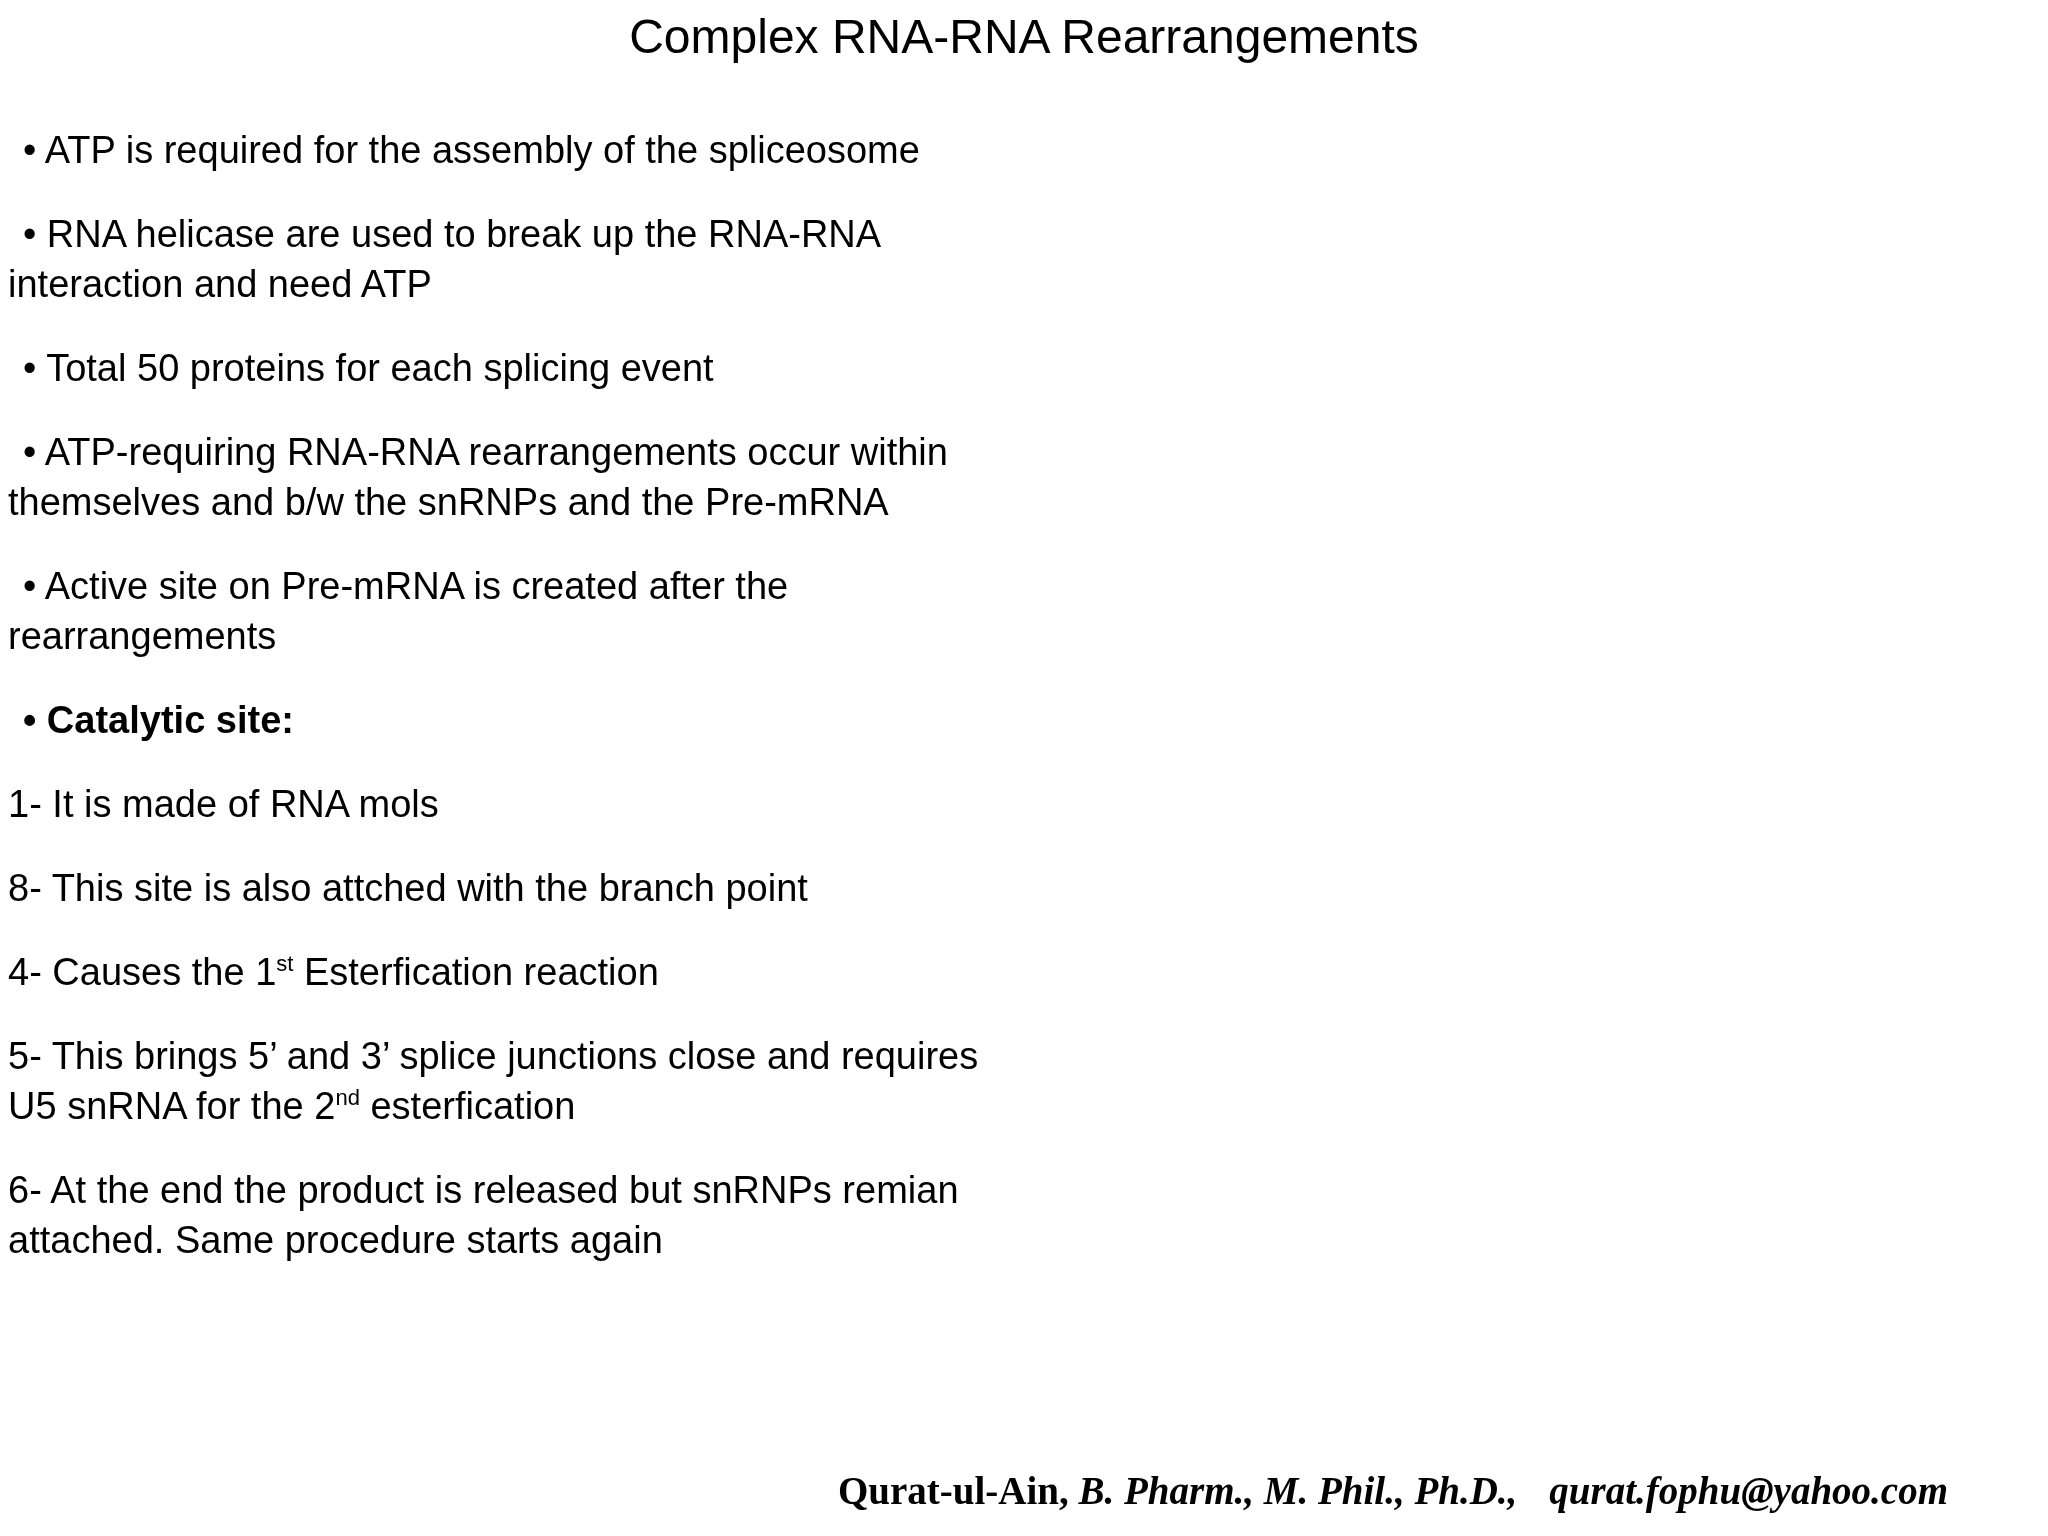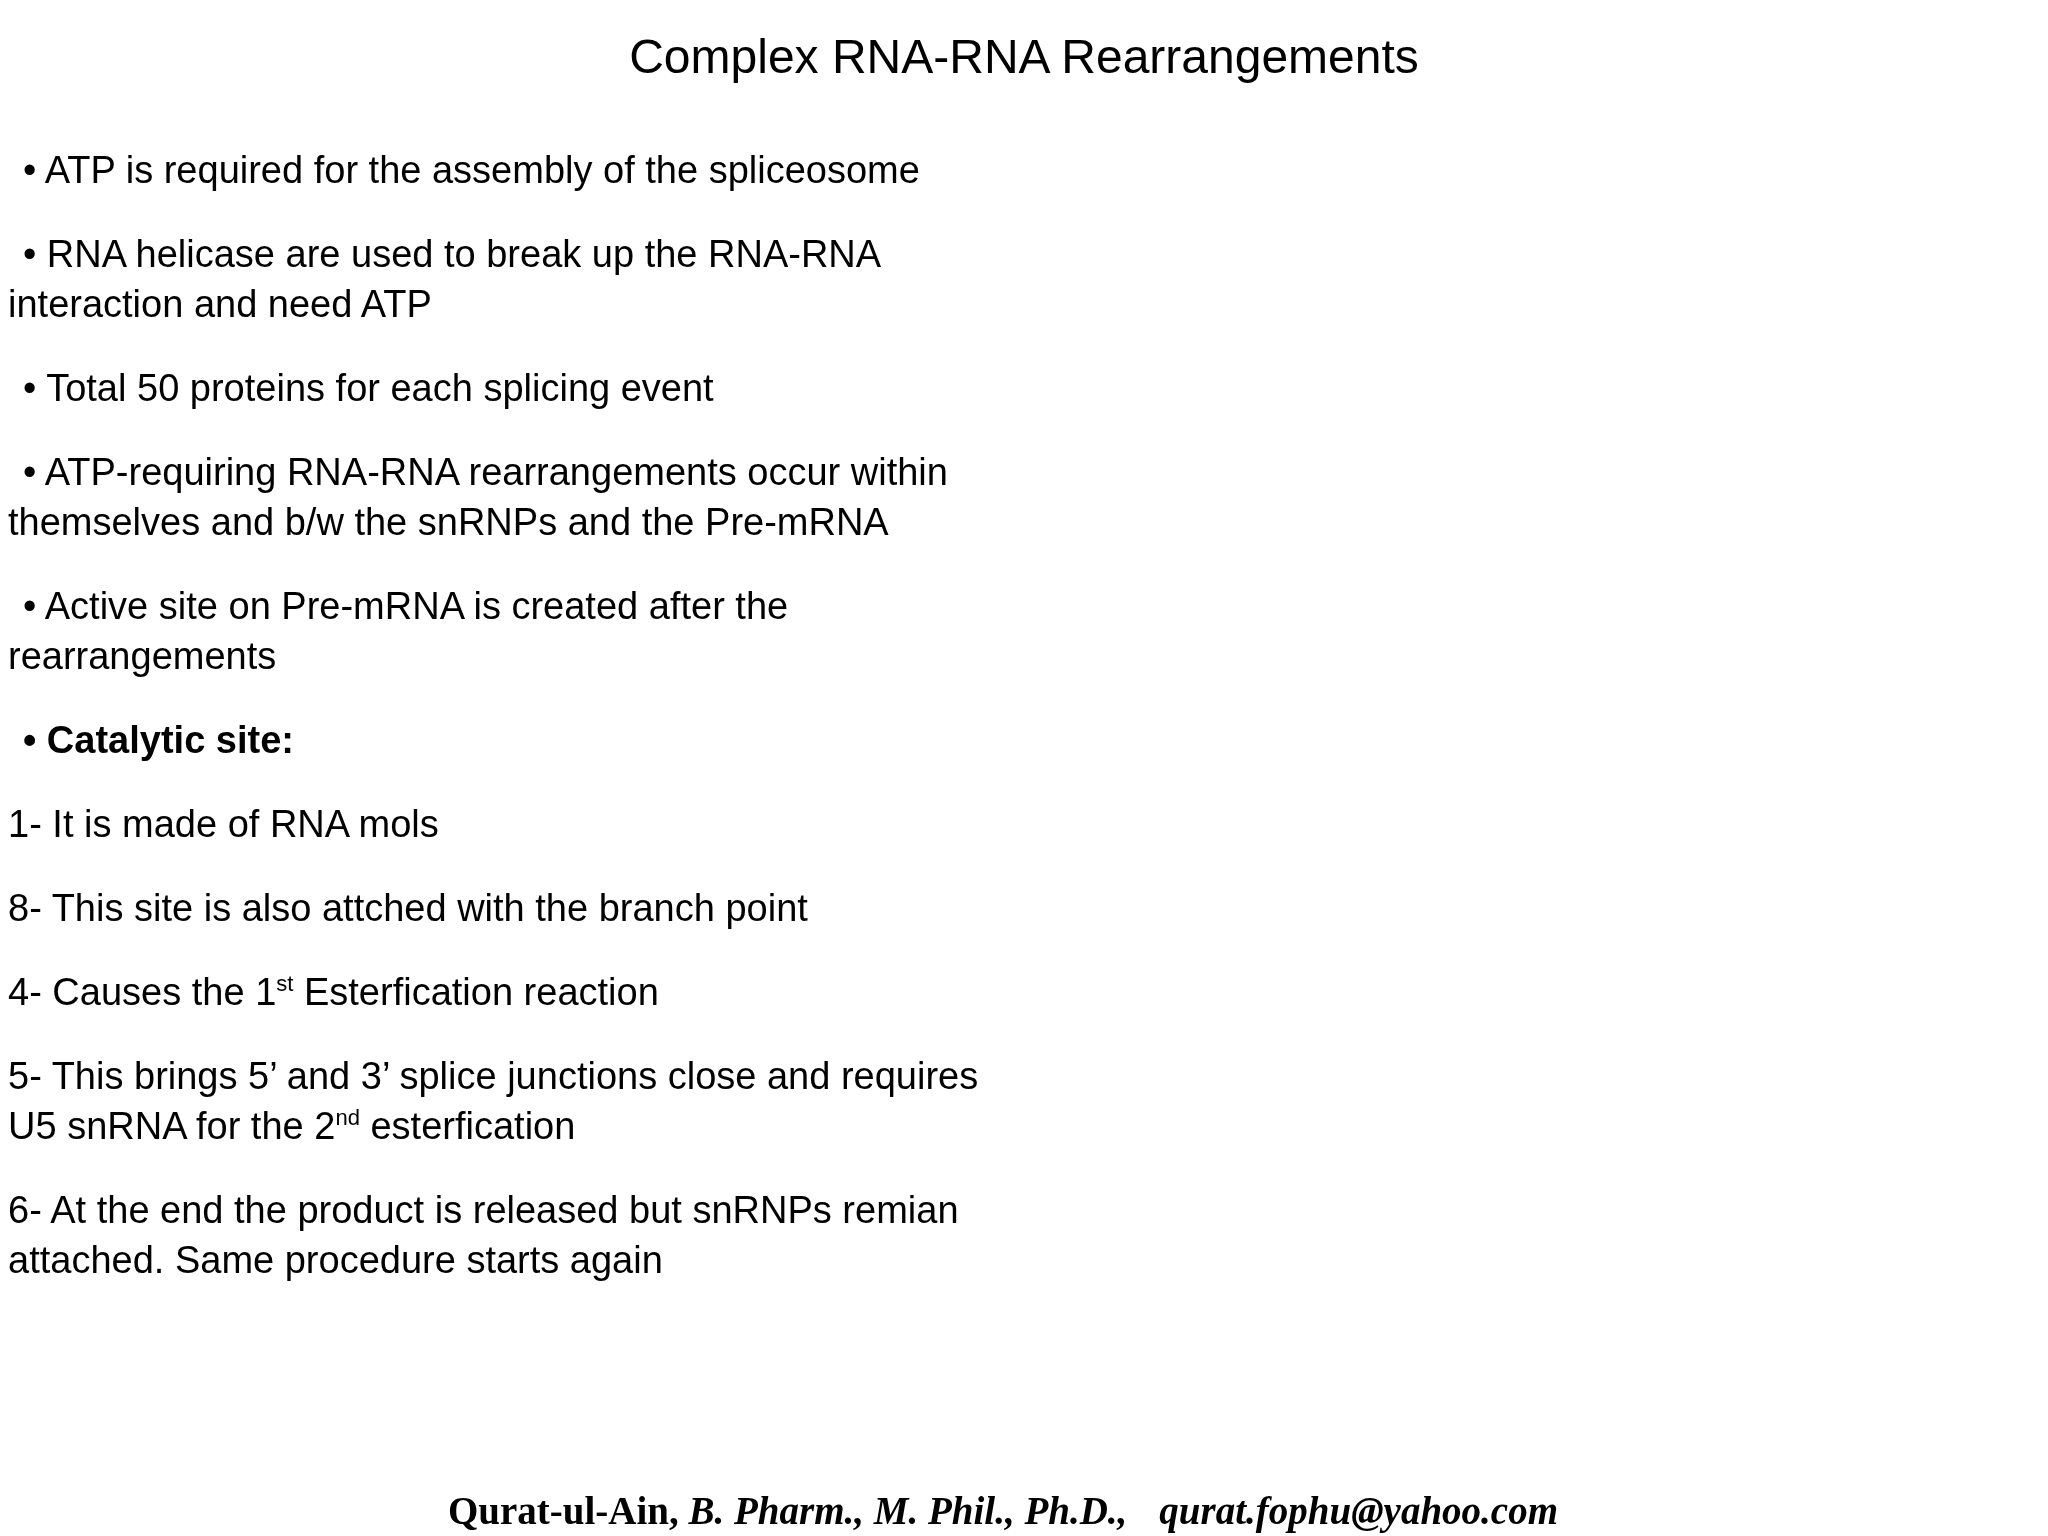--- a/index.html
+++ b/index.html
@@ -9,21 +9,21 @@
     overflow: hidden;
     font-family: "Liberation Sans", sans-serif;
     color: #000000;
   }
   .slide {
     position: relative;
     width: 2048px; height: 1536px;
     background: #ffffff;
   }
   .slide-title {
-    margin-top: 28px;
+    margin-top: 8px;
     text-align: center;
     font-size: 48px;
     font-weight: 400;
     letter-spacing: 0px;
     line-height: 58px;
     white-space: pre-line;
   }
   .slide-content {
     padding-left: 8px;
     padding-top: 28px;
@@ -47,21 +47,21 @@
     font-size: 0.58em;
     vertical-align: super;
     line-height: 0;
   }
   .slide-footer {
     position: absolute;
     left: 58px;
     right: 100px;
     top: 1460px;
     display: flex;
-    justify-content: center;
+    justify-content: flex-end;
     align-items: baseline;
     font-family: "Liberation Serif", serif;
     font-size: 39px;
     font-weight: 700;
     gap: 32px;
   }
   .slide-footer .credentials,
   .slide-footer .email {
     font-style: italic;
   }

